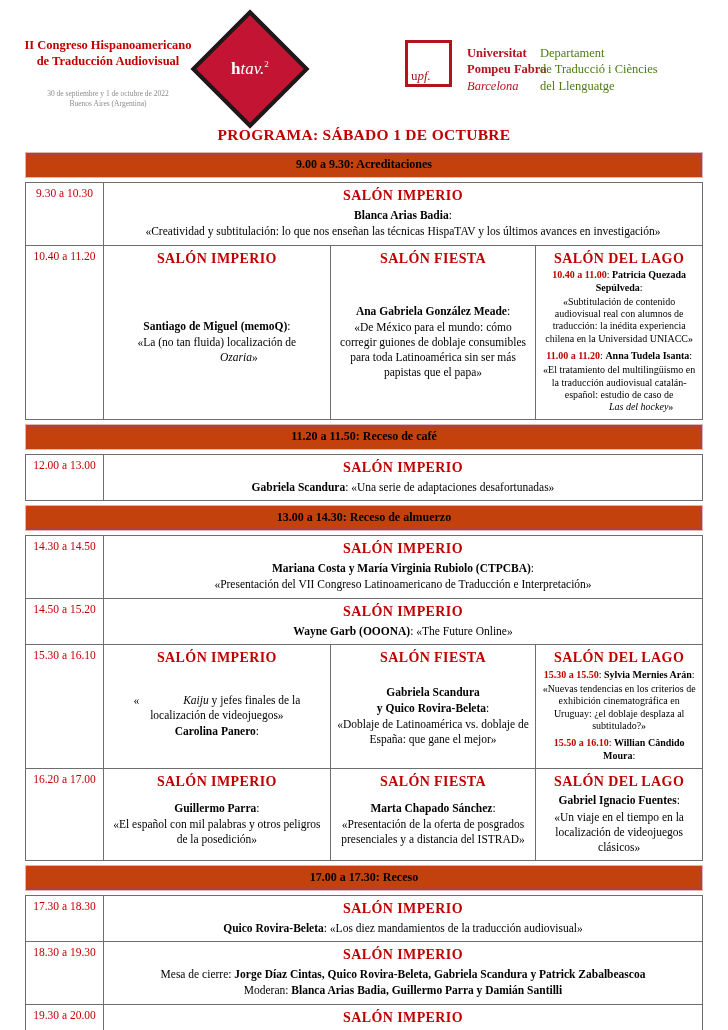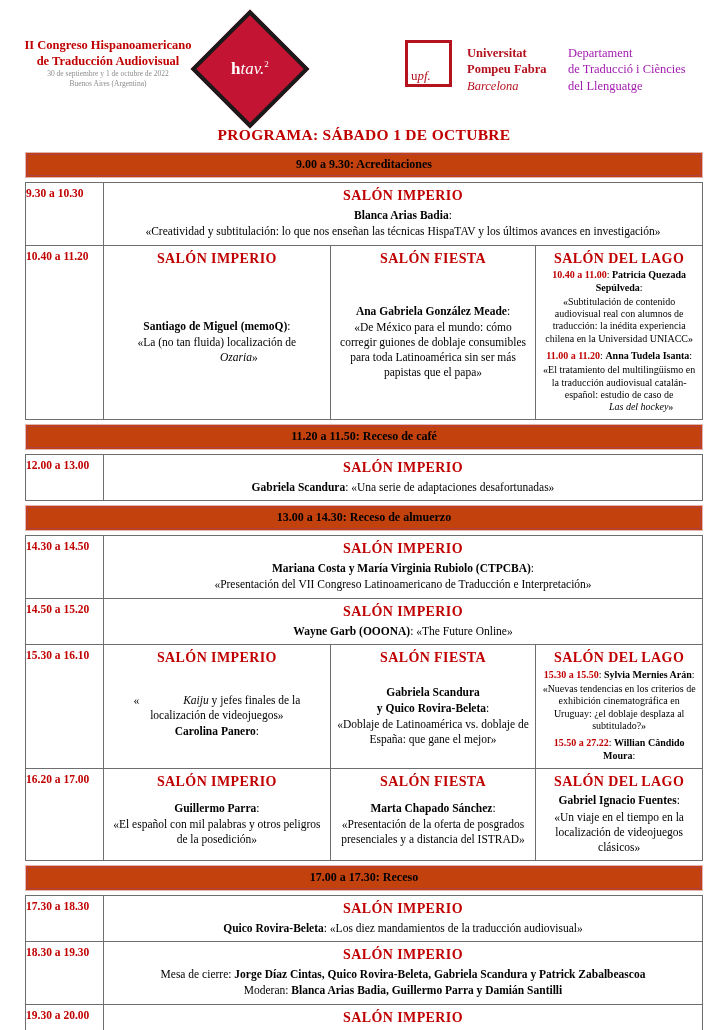--- a/index.html
+++ b/index.html
@@ -4,45 +4,45 @@
 <style>
   html,body{margin:0;padding:0;}
   body{
     width:728px;height:1030px;background:#ffffff;overflow:hidden;
     font-family:"Liberation Serif",serif;color:#000;position:relative;
   }
   
   .header{position:relative;height:126px;}
   .congress{position:absolute;left:24px;top:38px;width:168px;text-align:center;}
   .congress-title{color:#c00000;font-weight:bold;font-size:12.5px;line-height:1.25;}
-  .congress-sub{color:#8c8c8c;font-size:7.5px;line-height:1.35;margin-top:0;}
+  .congress-sub{color:#8c8c8c;font-size:7.5px;line-height:1.35;margin-top:20px;}
   .diamond{position:absolute;left:208px;top:27px;width:76px;height:76px;background:#c41434;
     border:4px solid #1a1a1a;transform:rotate(45deg);display:flex;align-items:center;justify-content:center;}
   .diamond-text{transform:rotate(-45deg);color:#fff;font-size:17px;white-space:nowrap;}
   .diamond-text .h{font-weight:bold;font-style:normal;}
   .diamond-text .tav{font-style:italic;}
   .diamond-text sup{font-size:9px;font-style:normal;}
   .upfbox{position:absolute;left:405px;top:40px;width:47px;height:47px;border:3px solid #b5121f;
     display:flex;align-items:flex-end;padding:2px 3px;box-sizing:border-box;}
   .upfbox .upftxt{color:#b5121f;font-size:13px;line-height:1;}
   .upfbox .pf{font-style:italic;}
   .upfname{position:absolute;left:467px;top:45px;color:#b5121f;font-size:12.5px;line-height:1.3;}
   .upfname .bold{font-weight:bold;}
   .upfname .it{font-style:italic;}
-  .upfdept{position:absolute;left:568px;top:45px;color:#a21caf;font-size:12.5px;line-height:1.3;}
+  .upfdept{position:absolute;left:540px;top:45px;color:#4d7c0f;font-size:12.5px;line-height:1.3;}
   
   .page-title{text-align:center;color:#c00000;font-weight:bold;font-size:15.5px;letter-spacing:.3px;margin:0 0 8px 0;}
   
   .schedule{margin:0 25px;width:678px;box-sizing:border-box;}
   .banner{border:1px solid #e2b3b3;padding:1px;margin:4px 0;background:#c2410c;}
   .banner-in{border:1px solid #b04040;text-align:center;font-weight:bold;font-size:12px;padding:2px 0 3px 0;}
   .session-row{display:flex;border:1.5px solid #6e6e6e;border-top:0;box-sizing:border-box;background:#fff;}
   .session-row.group-start{border-top:1.5px solid #6e6e6e;}
-  .time-cell{flex:0 0 78px;border-right:1.5px solid #6e6e6e;color:#c00000;font-weight:bold;
-    font-size:11.5px;padding-top:4px;box-sizing:border-box;}
+  .time-cell{flex:0 0 78px;border-right:1.5px solid #6e6e6e;color:#c00000;font-weight:normal;
+    font-size:11.5px;text-align:center;padding-top:4px;box-sizing:border-box;}
   .cell{flex:1;display:flex;flex-direction:column;text-align:center;padding:2px 6px 4px 6px;
     box-sizing:border-box;font-size:11.5px;line-height:1.3;min-height:34px;}
   .cell + .cell{border-left:1.5px solid #6e6e6e;}
   .cols-3 .cell{min-height:72px;}
   .cols-3 .w1{flex:0 0 33.4%;}
   .cols-3 .w2{flex:0 0 30.4%;}
   .cols-3 .w3{flex:1;}
   .salon{color:#c00000;font-weight:bold;font-size:14px;letter-spacing:.4px;margin:2px 0 1px 0;}
   .paras{margin:auto 0;}
   .para{margin:1.5px 0;}
@@ -177,21 +177,21 @@
           <div class="para"><span class="sg-b">Gabriela Scandura</span></div>
           <div class="para"><span class="sg-b">y Quico Rovira-Beleta</span><span>:</span></div>
           <div class="para"><span>«Doblaje de Latinoamérica vs. doblaje de España: que gane el mejor»</span></div>
         </div>
       </div>
       <div class="cell cell-small w3">
         <div class="salon">SALÓN DEL LAGO</div>
         <div class="paras">
           <div class="para"><span class="sg-rb">15.30 a 15.50</span><span>: </span><span class="sg-b">Sylvia Mernies Arán</span><span>:</span></div>
           <div class="para"><span>«Nuevas tendencias en los criterios de exhibición cinematográfica en Uruguay: ¿el doblaje desplaza al subtitulado?»</span></div>
-          <div class="para"><span class="sg-rb">15.50 a 27.22</span><span>: </span><span class="sg-b">Willian Cândido Moura</span><span>:</span></div>
+          <div class="para"><span class="sg-rb">15.50 a 16.10</span><span>: </span><span class="sg-b">Willian Cândido Moura</span><span>:</span></div>
         </div>
       </div>
     </div>
     <div class="session-row cols-3">
       <div class="time-cell">16.20 a 17.00</div>
       <div class="cell w1">
         <div class="salon">SALÓN IMPERIO</div>
         <div class="paras">
           <div class="para"><span class="sg-b">Guillermo Parra</span><span>:</span></div>
           <div class="para"><span>«El español con mil palabras y otros peligros de la posedición»</span></div>

